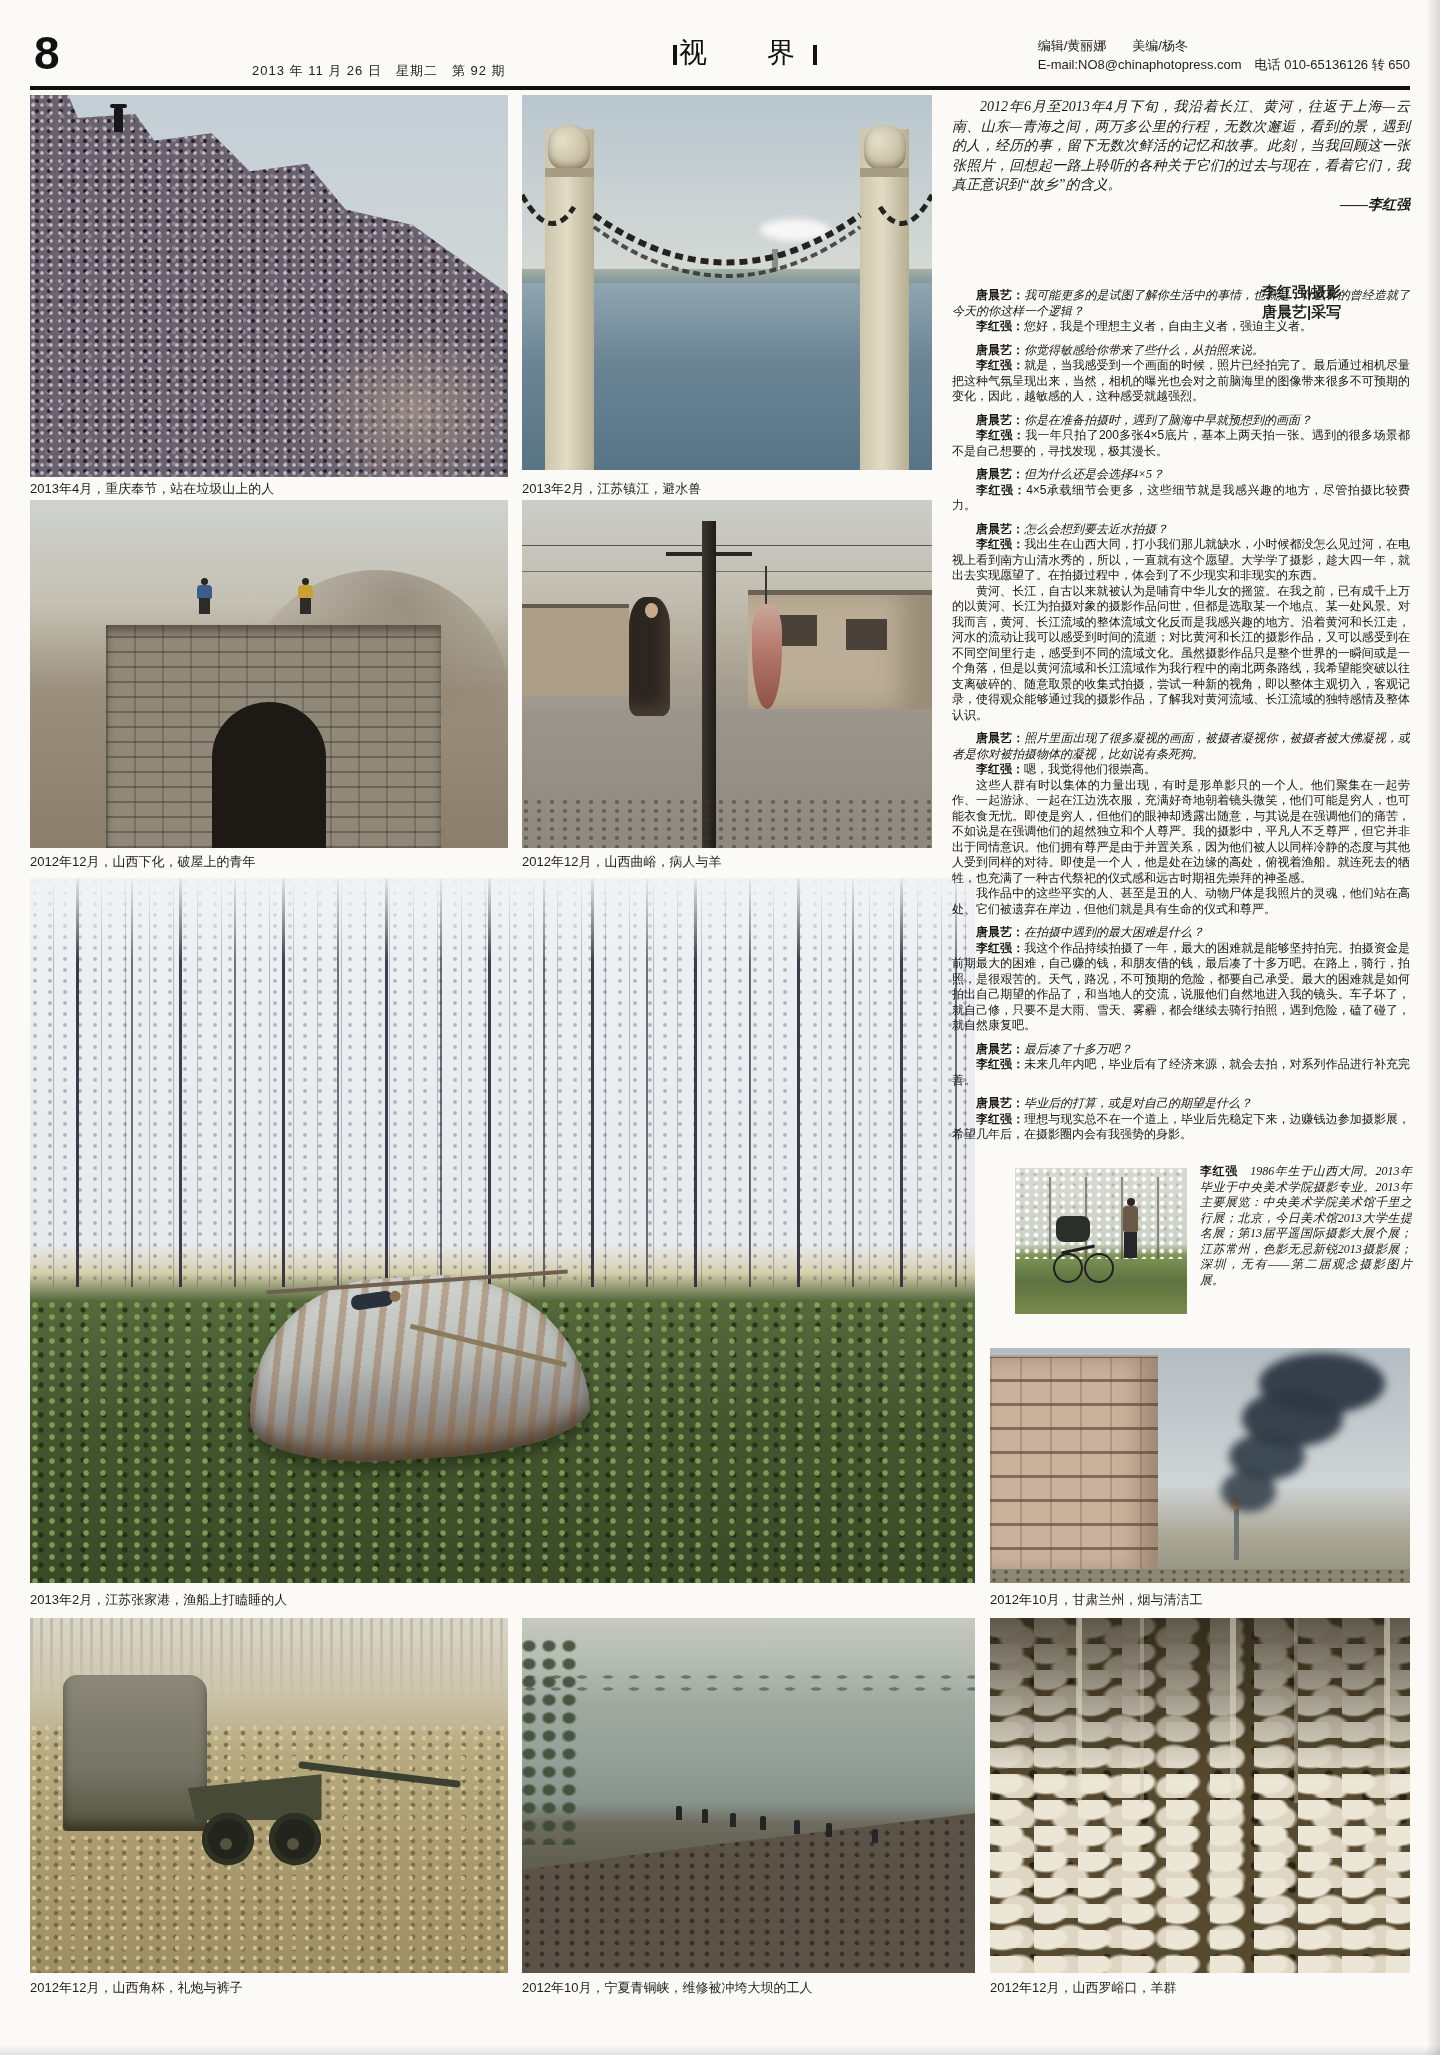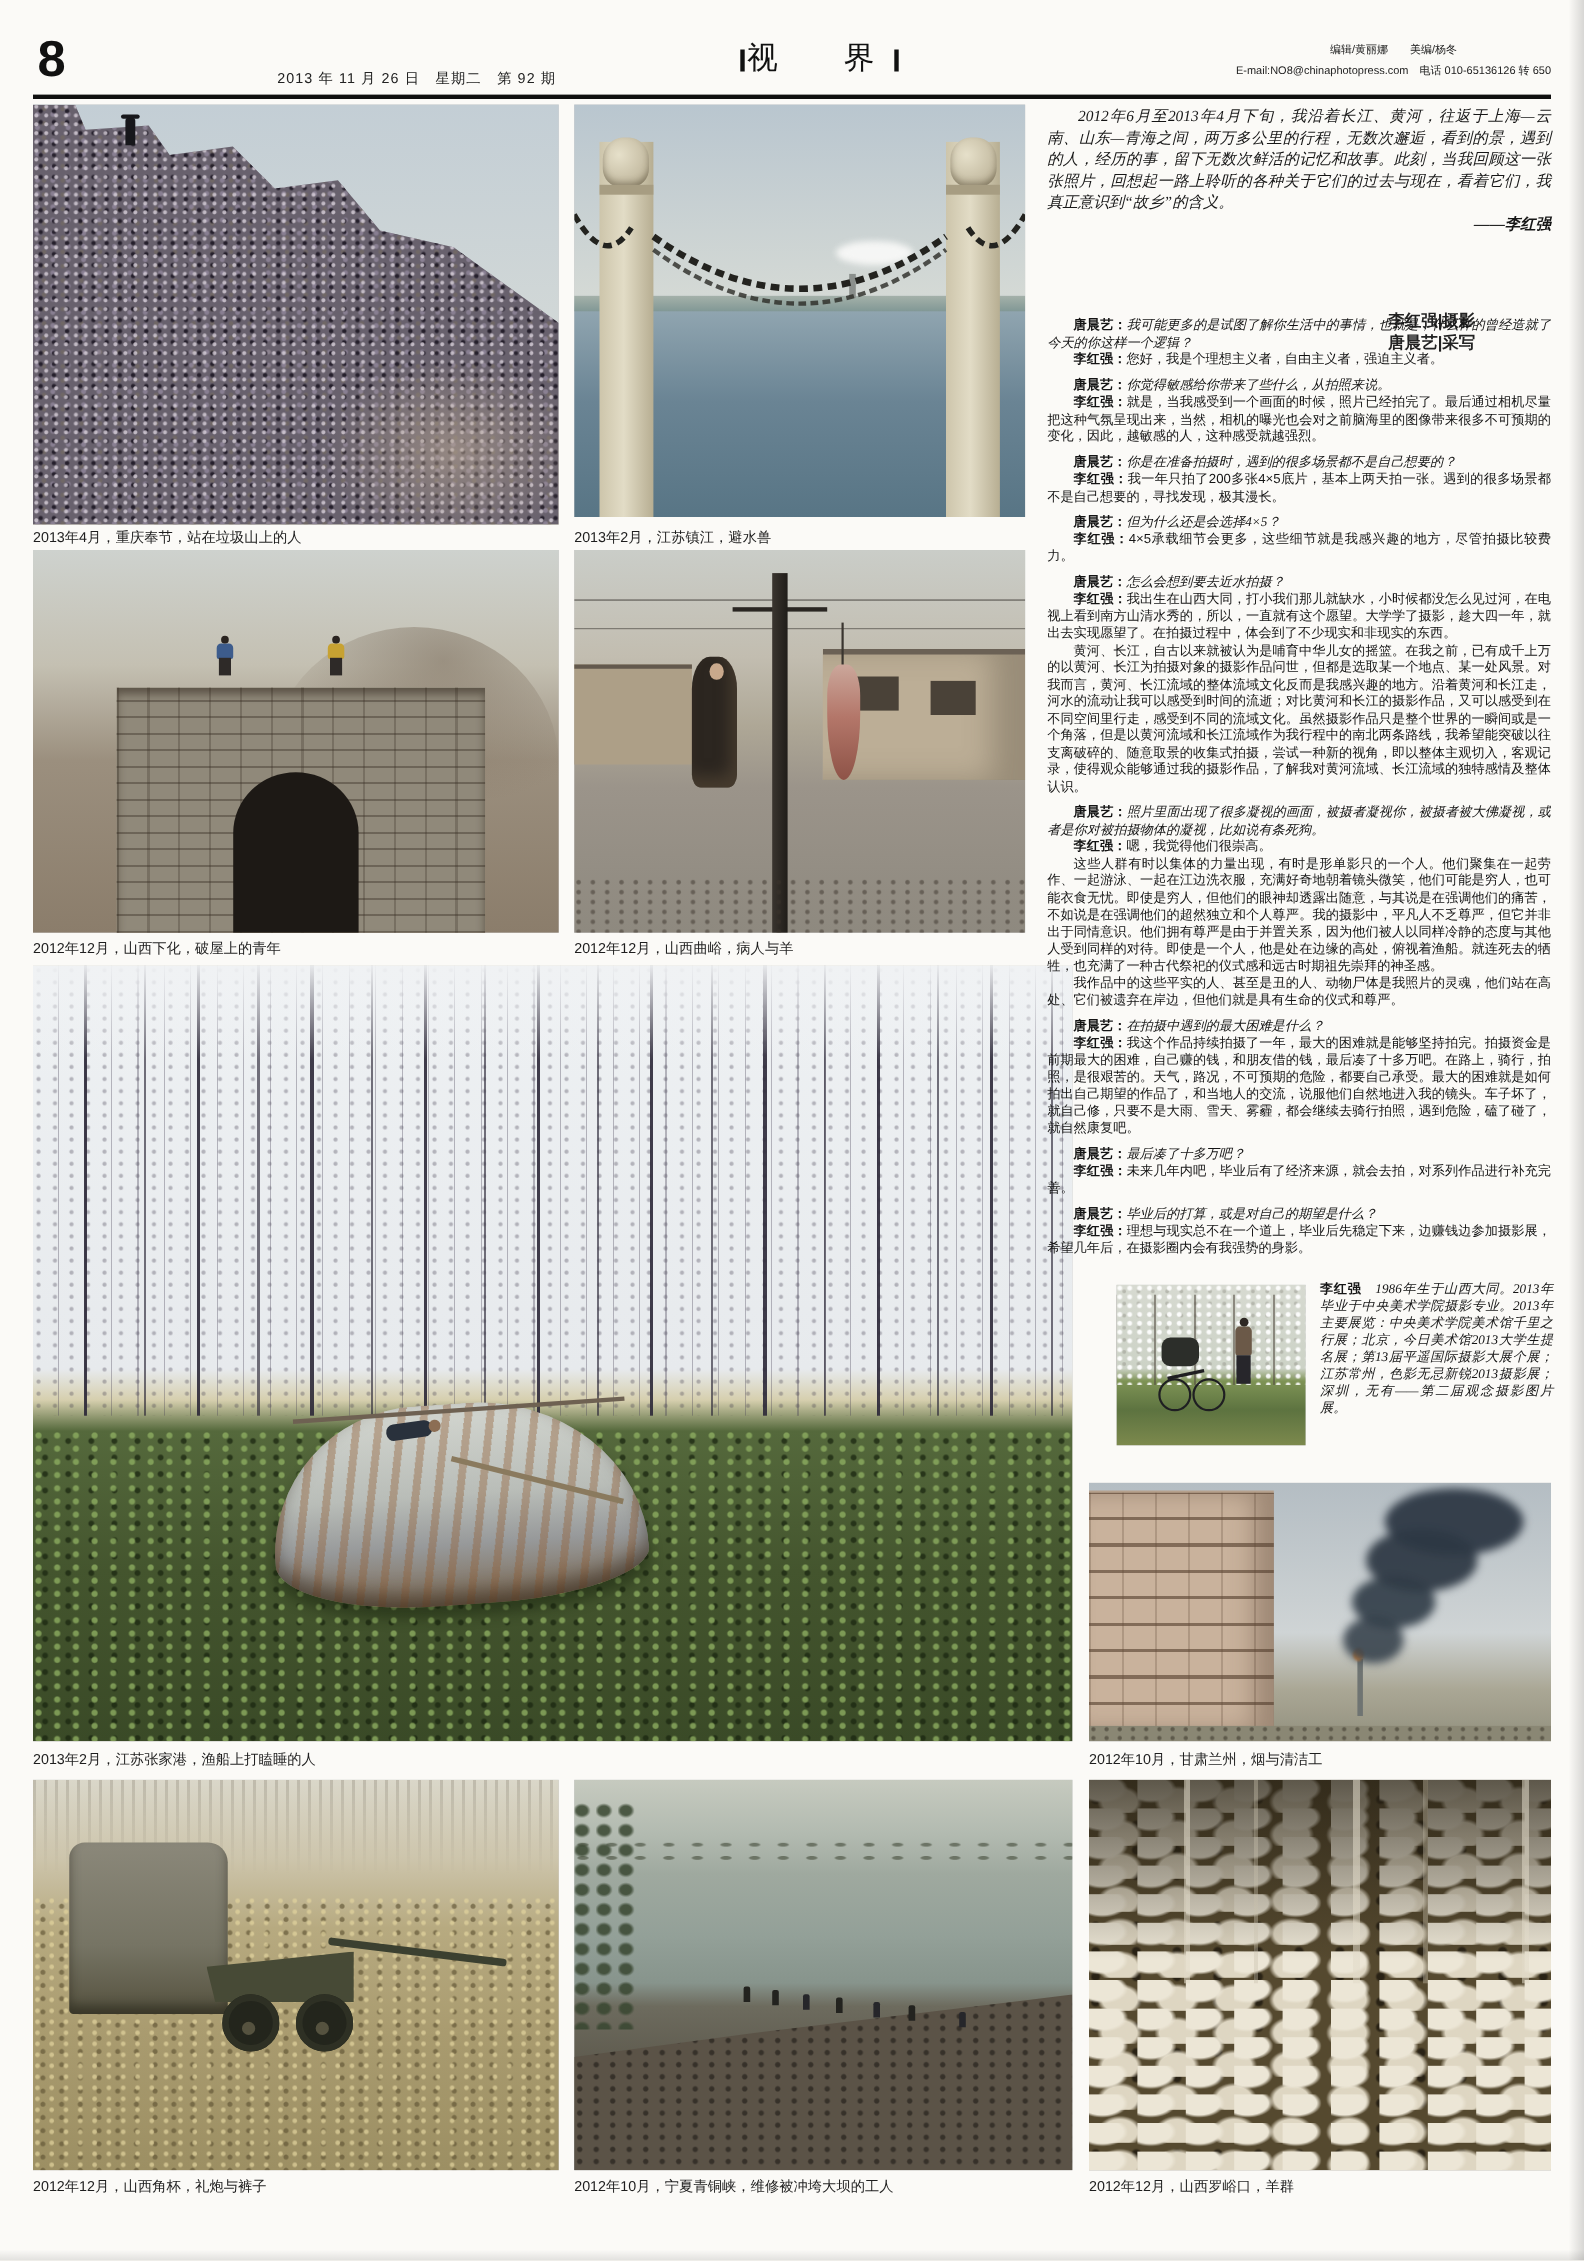--- a/index.html
+++ b/index.html
@@ -11,21 +11,21 @@
         background:linear-gradient(180deg,rgba(0,0,0,0),rgba(0,0,0,.10));pointer-events:none;}
 
   
   .pageno{position:absolute;left:34px;top:26px;font-size:46px;font-weight:900;color:#111;}
   .masthead{position:absolute;left:84px;top:30px;font-size:42px;font-weight:900;color:#a93017;
             letter-spacing:2px;text-shadow:1px 0 #a93017;}
   .dateline{position:absolute;left:252px;top:62px;font-size:13px;color:#222;letter-spacing:1px;text-align:right;}
   .section{position:absolute;left:660px;top:34px;width:170px;text-align:center;
            font-size:28px;letter-spacing:16px;color:#111;font-weight:500;}
   .sbar{display:inline-block;width:4px;height:20px;background:#111;vertical-align:middle;margin:0 2px;}
-  .hd-right{position:absolute;right:30px;top:36px;text-align:center;font-size:10px;line-height:19px;color:#222;}
+  .hd-right{position:absolute;right:30px;top:36px;text-align:left;font-size:13px;line-height:19px;color:#222;}
   .rule{position:absolute;left:30px;top:86px;width:1380px;height:4px;background:#101010;}
 
   
   .cap{position:absolute;font-size:13px;line-height:16px;color:#1e1e1e;}
 
   
   .ph{position:absolute;overflow:hidden;background:#c9c9c9;}
   .ph *{position:absolute;}
 
   
@@ -306,21 +306,21 @@
   <div class="credits">
     <div>李红强|摄影</div>
     <div>唐晨艺|采写</div>
   </div>
 
   <div class="qa-col">
     <p class="q"><span class="spk">唐晨艺：</span><span>我可能更多的是试图了解你生活中的事情，也就是，什么样的曾经造就了今天的你这样一个逻辑？</span></p>
     <p class="a"><span class="spk">李红强：</span><span>您好，我是个理想主义者，自由主义者，强迫主义者。</span></p>
     <p class="q"><span class="spk">唐晨艺：</span><span>你觉得敏感给你带来了些什么，从拍照来说。</span></p>
     <p class="a"><span class="spk">李红强：</span><span>就是，当我感受到一个画面的时候，照片已经拍完了。最后通过相机尽量把这种气氛呈现出来，当然，相机的曝光也会对之前脑海里的图像带来很多不可预期的变化，因此，越敏感的人，这种感受就越强烈。</span></p>
-    <p class="q"><span class="spk">唐晨艺：</span><span>你是在准备拍摄时，遇到的很多场景都不是自己想要的？</span></p>
+    <p class="q"><span class="spk">唐晨艺：</span><span>你是在准备拍摄时，遇到了脑海中早就预想到的画面？</span></p>
     <p class="a"><span class="spk">李红强：</span><span>我一年只拍了200多张4×5底片，基本上两天拍一张。遇到的很多场景都不是自己想要的，寻找发现，极其漫长。</span></p>
     <p class="q"><span class="spk">唐晨艺：</span><span>但为什么还是会选择4×5？</span></p>
     <p class="a"><span class="spk">李红强：</span><span>4×5承载细节会更多，这些细节就是我感兴趣的地方，尽管拍摄比较费力。</span></p>
     <p class="q"><span class="spk">唐晨艺：</span><span>怎么会想到要去近水拍摄？</span></p>
     <p class="a"><span class="spk">李红强：</span><span>我出生在山西大同，打小我们那儿就缺水，小时候都没怎么见过河，在电视上看到南方山清水秀的，所以，一直就有这个愿望。大学学了摄影，趁大四一年，就出去实现愿望了。在拍摄过程中，体会到了不少现实和非现实的东西。</span></p>
     <p class="cont"><span>黄河、长江，自古以来就被认为是哺育中华儿女的摇篮。在我之前，已有成千上万的以黄河、长江为拍摄对象的摄影作品问世，但都是选取某一个地点、某一处风景。对我而言，黄河、长江流域的整体流域文化反而是我感兴趣的地方。沿着黄河和长江走，河水的流动让我可以感受到时间的流逝；对比黄河和长江的摄影作品，又可以感受到在不同空间里行走，感受到不同的流域文化。虽然摄影作品只是整个世界的一瞬间或是一个角落，但是以黄河流域和长江流域作为我行程中的南北两条路线，我希望能突破以往支离破碎的、随意取景的收集式拍摄，尝试一种新的视角，即以整体主观切入，客观记录，使得观众能够通过我的摄影作品，了解我对黄河流域、长江流域的独特感情及整体认识。</span></p>
     <p class="q"><span class="spk">唐晨艺：</span><span>照片里面出现了很多凝视的画面，被摄者凝视你，被摄者被大佛凝视，或者是你对被拍摄物体的凝视，比如说有条死狗。</span></p>
     <p class="a"><span class="spk">李红强：</span><span>嗯，我觉得他们很崇高。</span></p>
     <p class="cont"><span>这些人群有时以集体的力量出现，有时是形单影只的一个人。他们聚集在一起劳作、一起游泳、一起在江边洗衣服，充满好奇地朝着镜头微笑，他们可能是穷人，也可能衣食无忧。即使是穷人，但他们的眼神却透露出随意，与其说是在强调他们的痛苦，不如说是在强调他们的超然独立和个人尊严。我的摄影中，平凡人不乏尊严，但它并非出于同情意识。他们拥有尊严是由于并置关系，因为他们被人以同样冷静的态度与其他人受到同样的对待。即使是一个人，他是处在边缘的高处，俯视着渔船。就连死去的牺牲，也充满了一种古代祭祀的仪式感和远古时期祖先崇拜的神圣感。</span></p>
     <p class="cont"><span>我作品中的这些平实的人、甚至是丑的人、动物尸体是我照片的灵魂，他们站在高处、它们被遗弃在岸边，但他们就是具有生命的仪式和尊严。</span></p>

